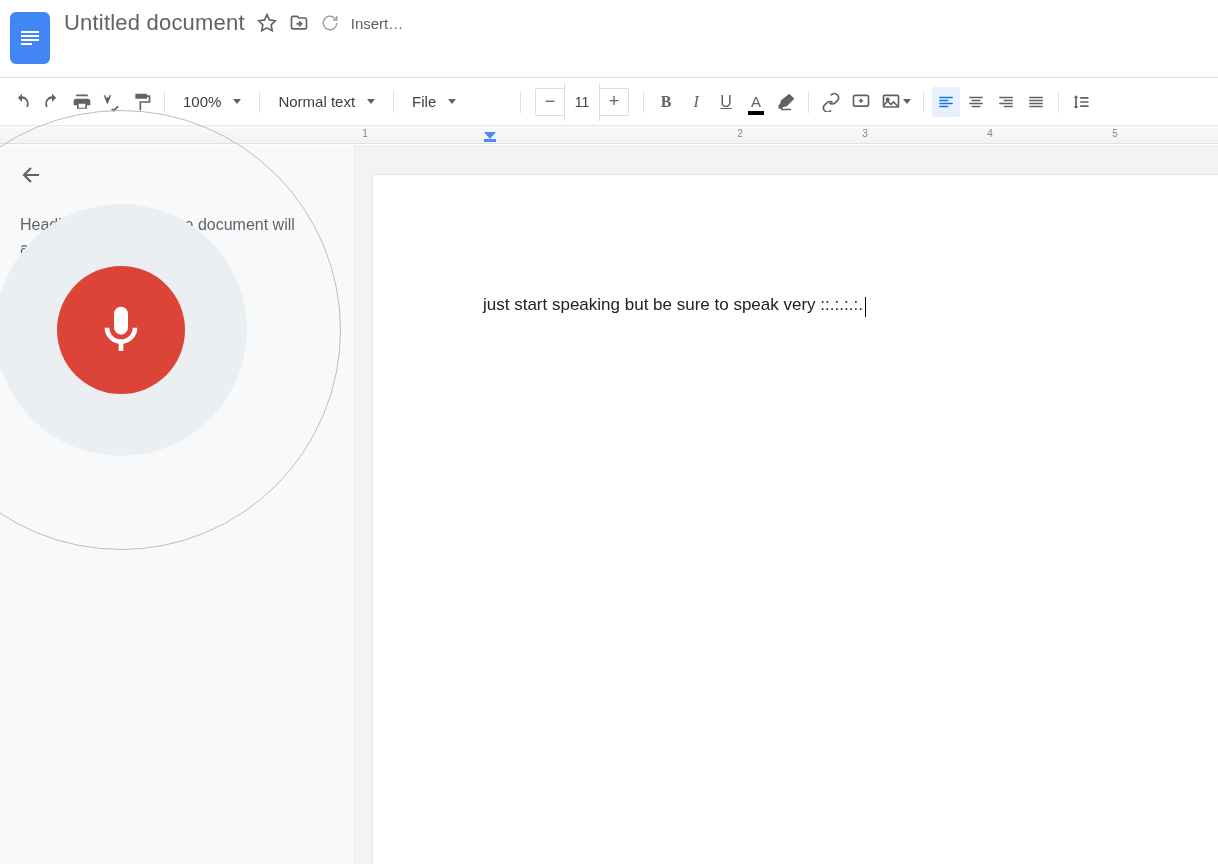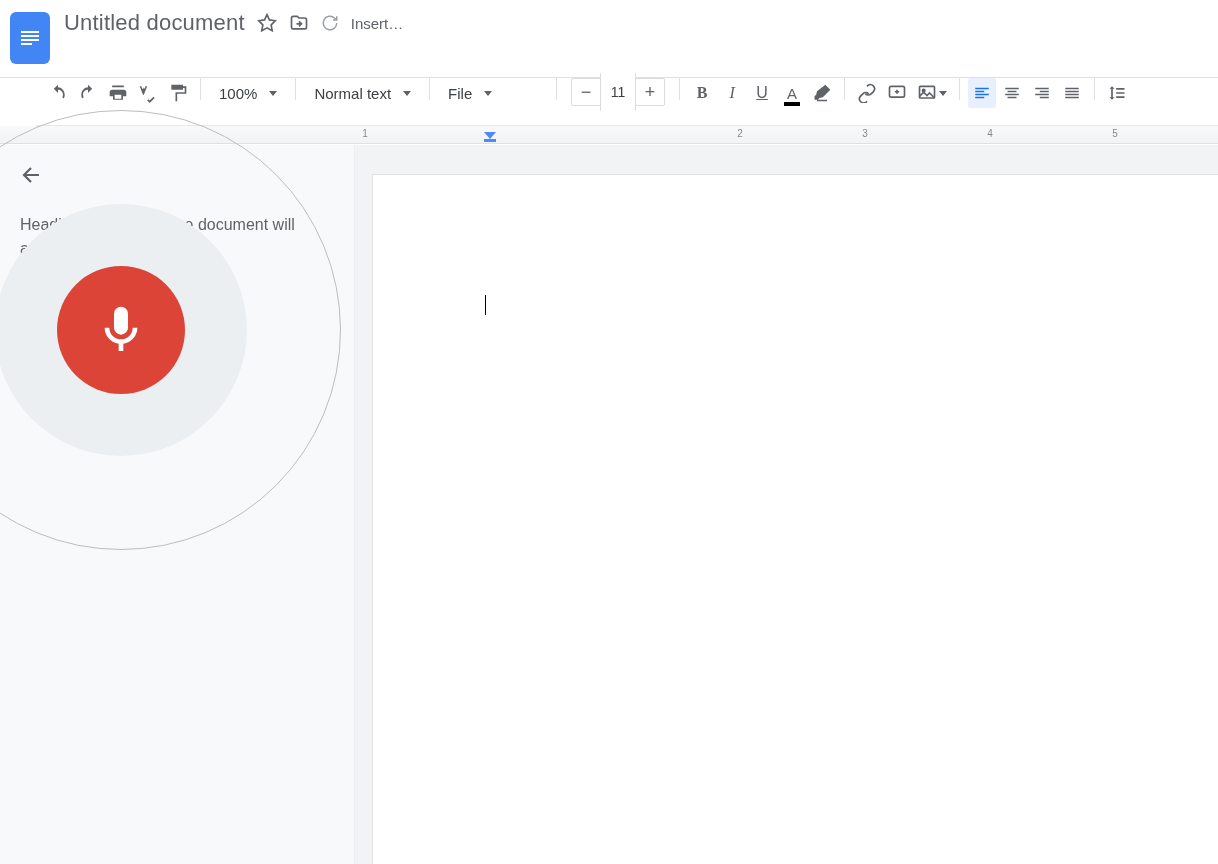--- a/index.html
+++ b/index.html
@@ -14,21 +14,21 @@
   .header-main { flex: 1; }
   .titlebar { display: flex; align-items: center; height: 30px; gap: 12px; text-align: center; }
   .doc-title { font-size: 22px; color: #5f6368; font-weight:400; letter-spacing:0.2px;}
   .titlebar .ticon { color:#5f6368; display:flex; align-items:center; }
   .saving { color:#5f6368; font-size:15px; }
   .menubar { display:flex; gap: 4px; align-items:center; margin-top:6px; }
   .menubar .menu-item { font-size:16px; color:#202124; padding:4px 8px; border-radius:4px; cursor:pointer;}
   .last-edit { font-size:16px; color:#777; text-decoration: underline dotted #bbb; margin-left:8px; cursor:pointer;}
 
   
-  .toolbar { height: 48px; display:flex; padding: 0 8px; border-bottom: 1px solid #e8e8e8; gap:2px; position:relative; background:#fff;margin-left:36px; }
+  .toolbar { height: 48px; display:flex; align-items:center; padding: 0 8px; border-bottom: 1px solid #e8e8e8; gap:2px; position:relative; background:#fff; }
   .tbtn { min-width:28px; height:30px; padding:0 4px; display:flex; align-items:center; justify-content:center; color:#5f6368; border-radius:2px; cursor:pointer; }
   .tbtn.active { background:#e8f0fe; color:#1a73e8; }
   .tsep { width:1px; height:22px; background:#e0e0e0; margin: 0 6px; }
   .dropdown { display:flex; align-items:center; gap:8px; padding: 0 10px; height:30px; color:#3c4043; font-size:15px; cursor:pointer;}
   .dd-arrow { border-left:4px solid transparent; border-right:4px solid transparent; border-top:5px solid #5f6368; margin-left:4px; display:inline-block;}
   .font-size-group { display:flex; align-items:center; border:1px solid #dadce0; border-radius:2px; height:28px; margin:0 6px;}
   .font-size-group .fsbtn { width:28px; height:26px; display:flex; align-items:center; justify-content:center; color:#5f6368; font-size:18px; cursor:pointer;}
   .font-size-group input { width:36px; height:38px; border:none; border-left:1px solid #dadce0; border-right:1px solid #dadce0; text-align:center; font-size:14px; outline:none; color:#3c4043;}
   .color-a { position:relative; }
   .color-a .underline-bar { position:absolute; bottom:2px; left:6px; right:6px; height:4px; background:#000; }
@@ -231,21 +231,21 @@
   <div class="sidebar">
     <div class="sidebar-back">
       <svg width="24" height="24" viewBox="0 0 24 24" fill="none" stroke="#5f6368" stroke-width="2.2">
           <path d="M19 12H5m6-7l-7 7 7 7"></path>
         </svg>
     </div>
     <div class="outline-hint">Headings you add to the document will appear here.</div>
   </div>
   <div class="page-area">
     <div class="page">
-      <span class="cursor"></span>
+      <span class="page-text">just start speaking but be sure to speak very ::.:.:.:.</span><span class="cursor"></span>
     </div>
   </div>
 </div>
 
 <div class="voice-overlay">
   <div class="voice-ring r1"></div>
   <div class="voice-disc"></div>
   <div class="voice-btn">
     <svg width="56" height="56" viewBox="0 0 24 24">
       <path d="M12 14a3 3 0 0 0 3-3V5a3 3 0 0 0-6 0v6a3 3 0 0 0 3 3zm5-3a5 5 0 0 1-10 0H5a7 7 0 0 0 6 6.9V21h2v-3.1A7 7 0 0 0 19 11z"></path>

